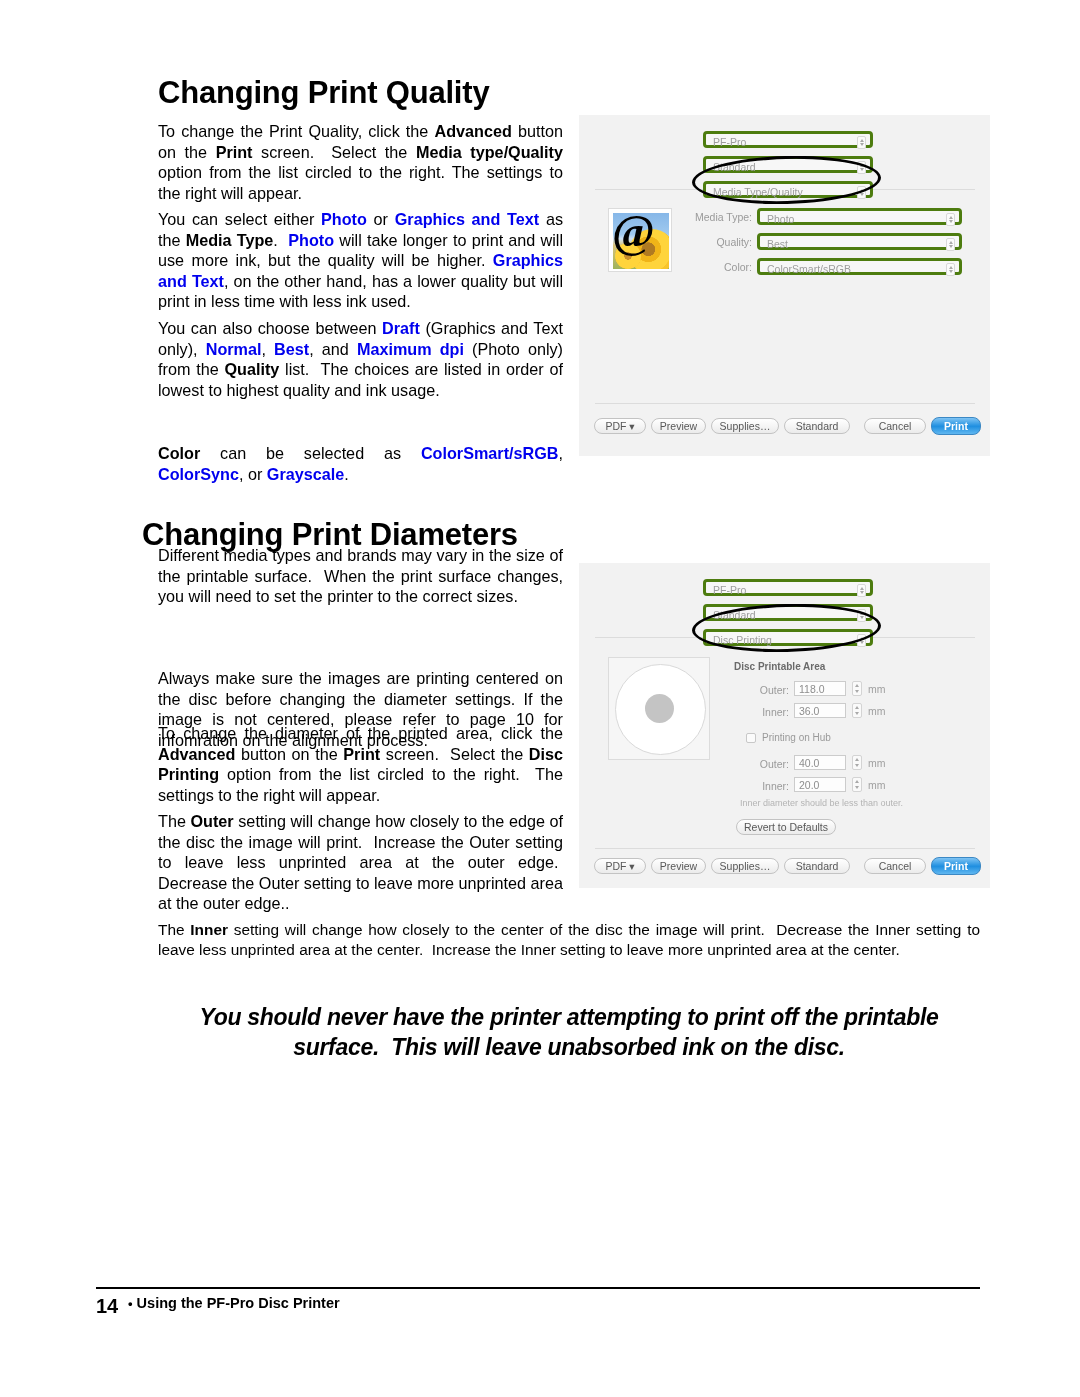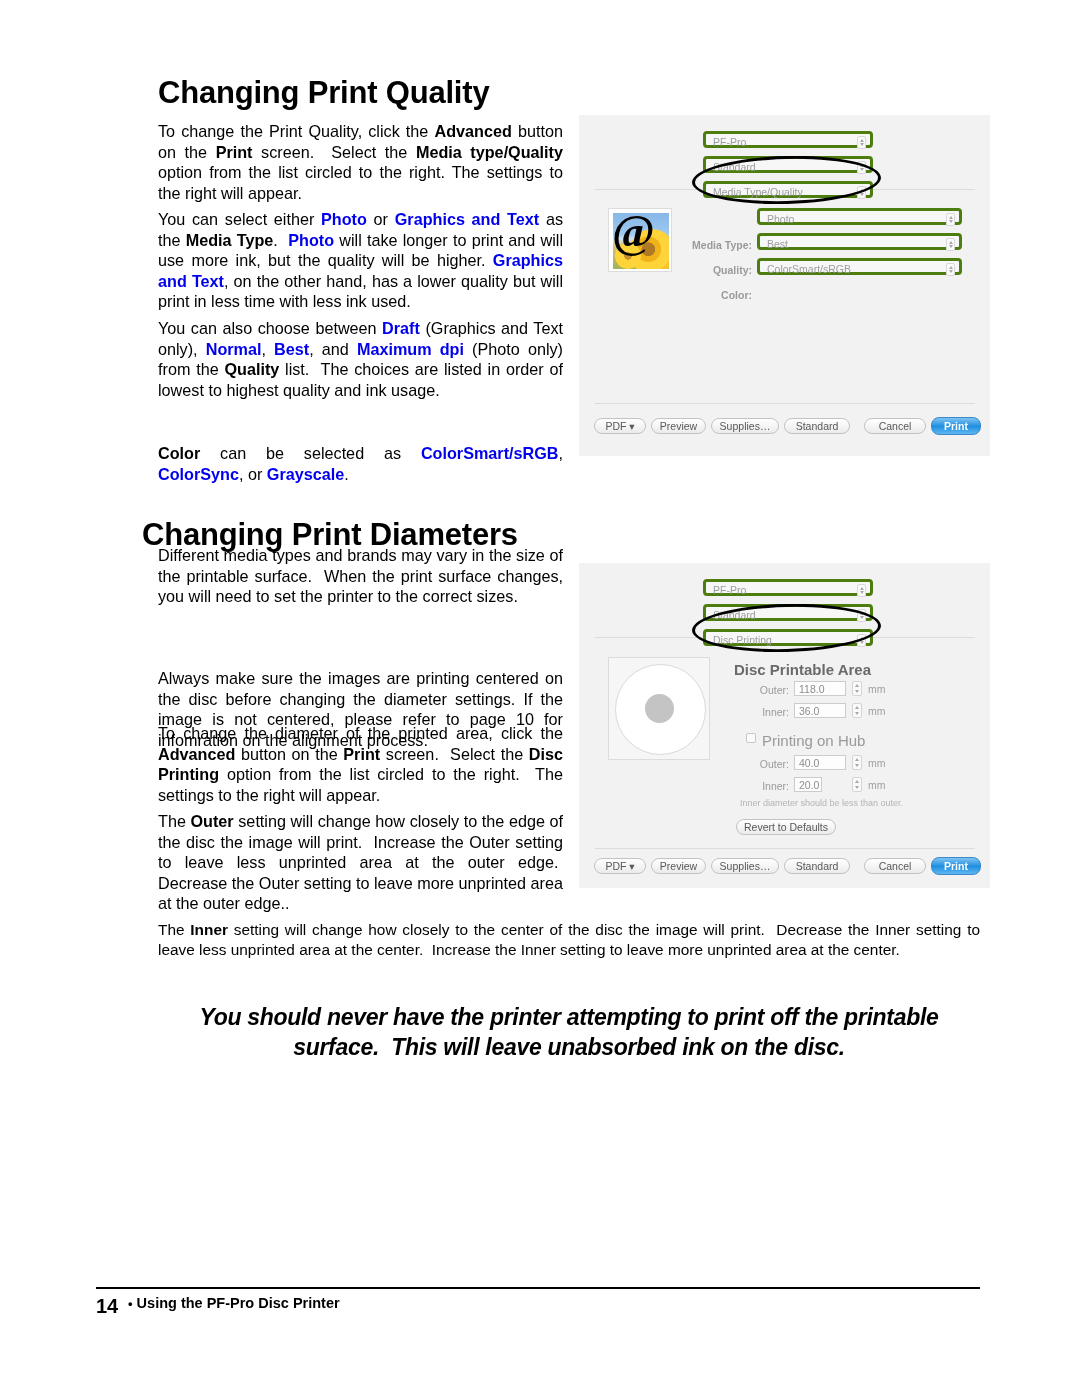--- a/index.html
+++ b/index.html
@@ -86,21 +86,21 @@
   .dialog-inner { position: relative; width: 100%; height: 100%; }
 
   .row-label {
     position: absolute;
     font-size: 10.5px;
     font-weight: bold;
     color: #5a5a5a;
     text-align: right;
     white-space: nowrap;
   }
-  .row-label.light { font-weight: bold; color: #9a9a9a; margin-top: 28px; }
+  .row-label.light { font-weight: normal; color: #9a9a9a; }
 
   .popup {
     position: absolute;
     height: 17px;
     background: #f7f7f7;
     border: 3px solid #4d7c0f;
     border-radius: 4px;
     box-sizing: border-box;
   }
   .popup .pv {
@@ -186,21 +186,21 @@
     border: 1px solid #d9d9d9;
   }
   .disc-hub {
     position: absolute;
     border-radius: 50%;
     background: #c4c4c4;
   }
 
   .group-title {
     position: absolute;
-    font-size: 15px;
+    font-size: 10px;
     font-weight: bold;
     color: #6a6a6a;
     white-space: nowrap;
   }
   .field-label {
     position: absolute;
     font-size: 10.5px;
     color: #9a9a9a;
     text-align: right;
     white-space: nowrap;
@@ -425,21 +425,21 @@
     <div class="group-title" style="left:183px; top:169px; font-weight:normal; color:#9a9a9a;">Printing on Hub</div>
 
     <div class="field-label" style="left:120px; top:195px; width:90px;">Outer:</div>
     <div class="textfield" style="left:215px; top:192px; width:52px;">
       <span class="tv">40.0</span>
     </div>
     <div class="mini-stepper" style="left:273px; top:192px;"></div>
     <div class="unit" style="left:289px; top:194px;">mm</div>
 
     <div class="field-label" style="left:120px; top:217px; width:90px;">Inner:</div>
-    <div class="textfield" style="left:215px; top:214px; width:28px;">
+    <div class="textfield" style="left:215px; top:214px; width:52px;">
       <span class="tv">20.0</span>
     </div>
     <div class="mini-stepper" style="left:273px; top:214px;"></div>
     <div class="unit" style="left:289px; top:216px;">mm</div>
 
     <div class="hint" style="left:161px; top:235px;">Inner diameter should be less than outer.</div>
 
     <div class="pillbtn wide" style="left:157px; top:256px; width:100px;">Revert to Defaults</div>
 
     <div class="sep-line" style="left:16px; top:285px; width:380px;"></div>

